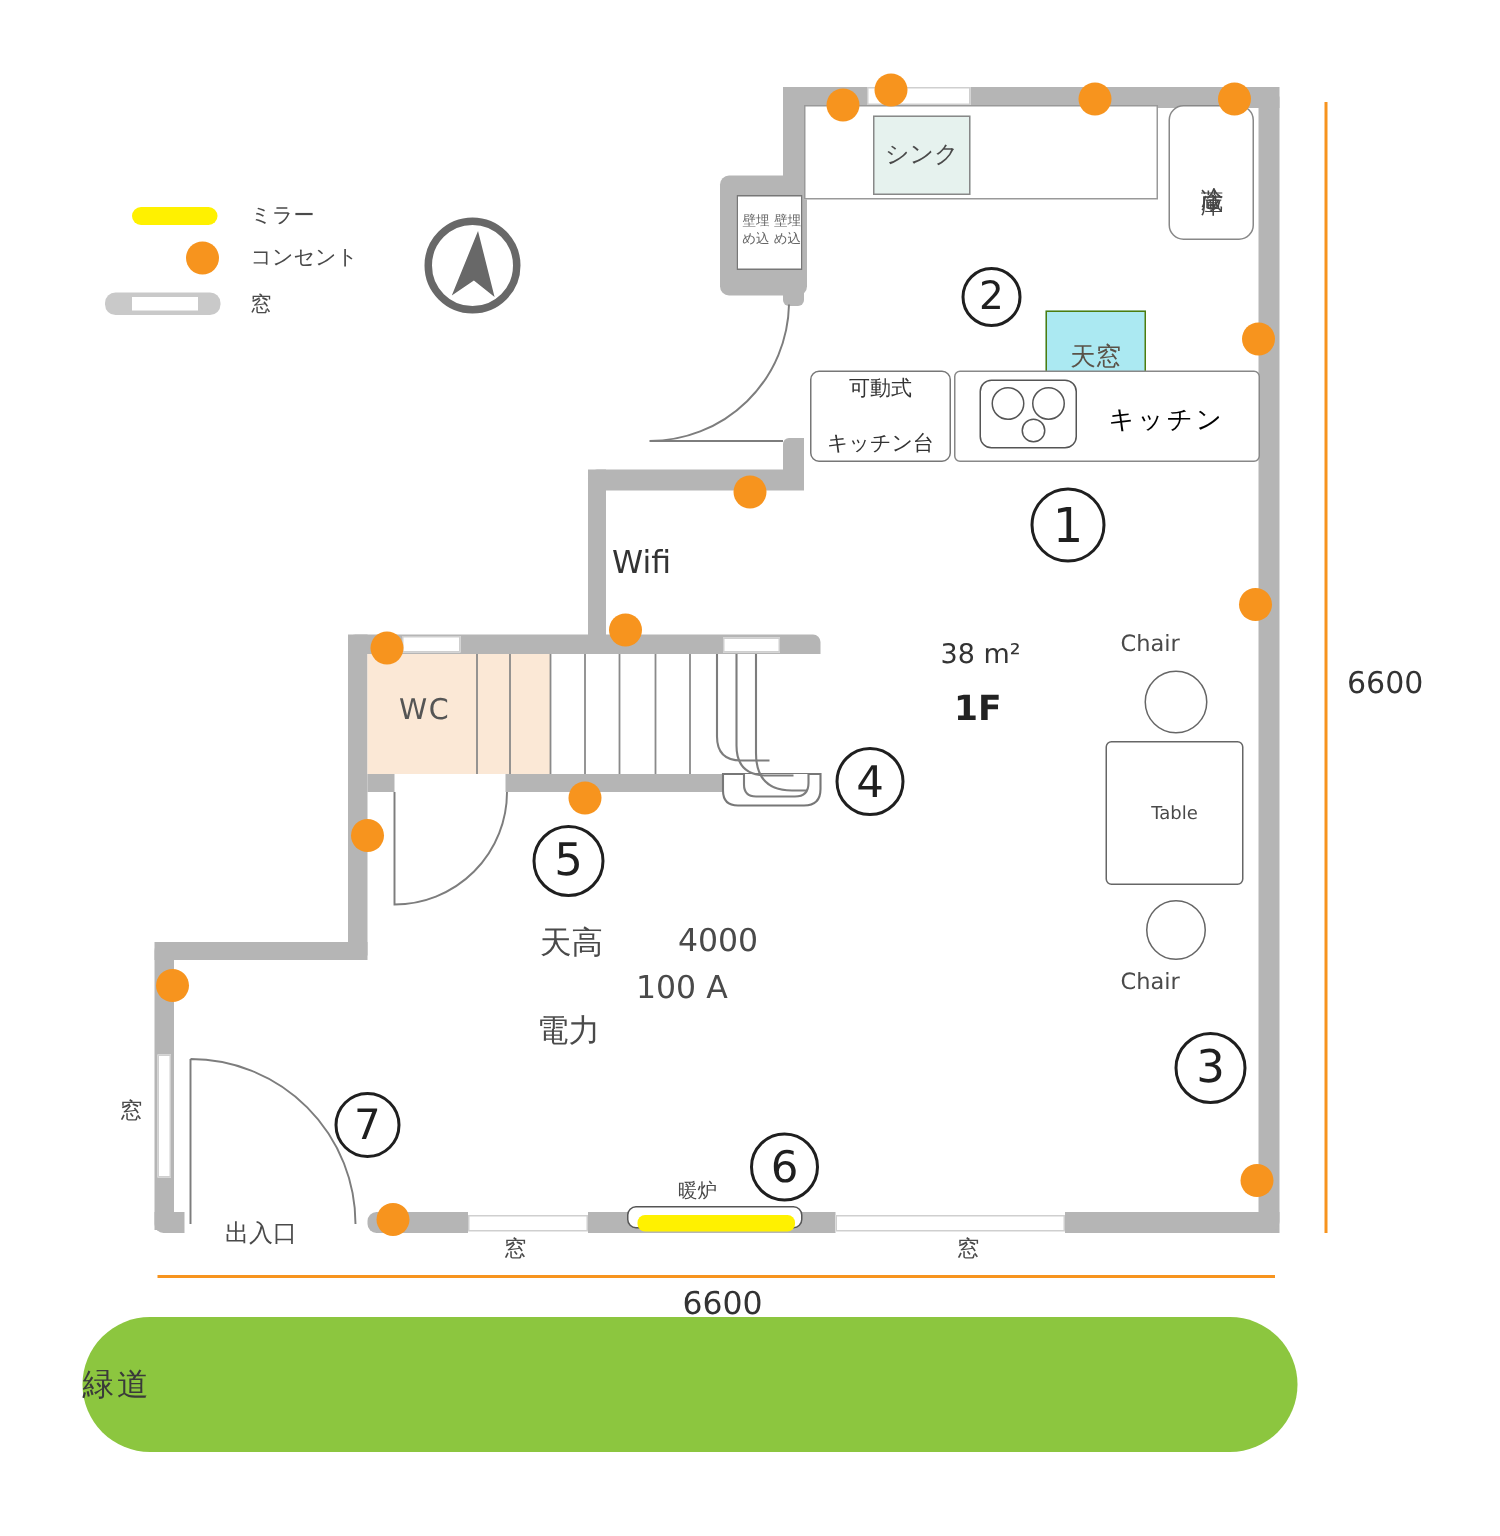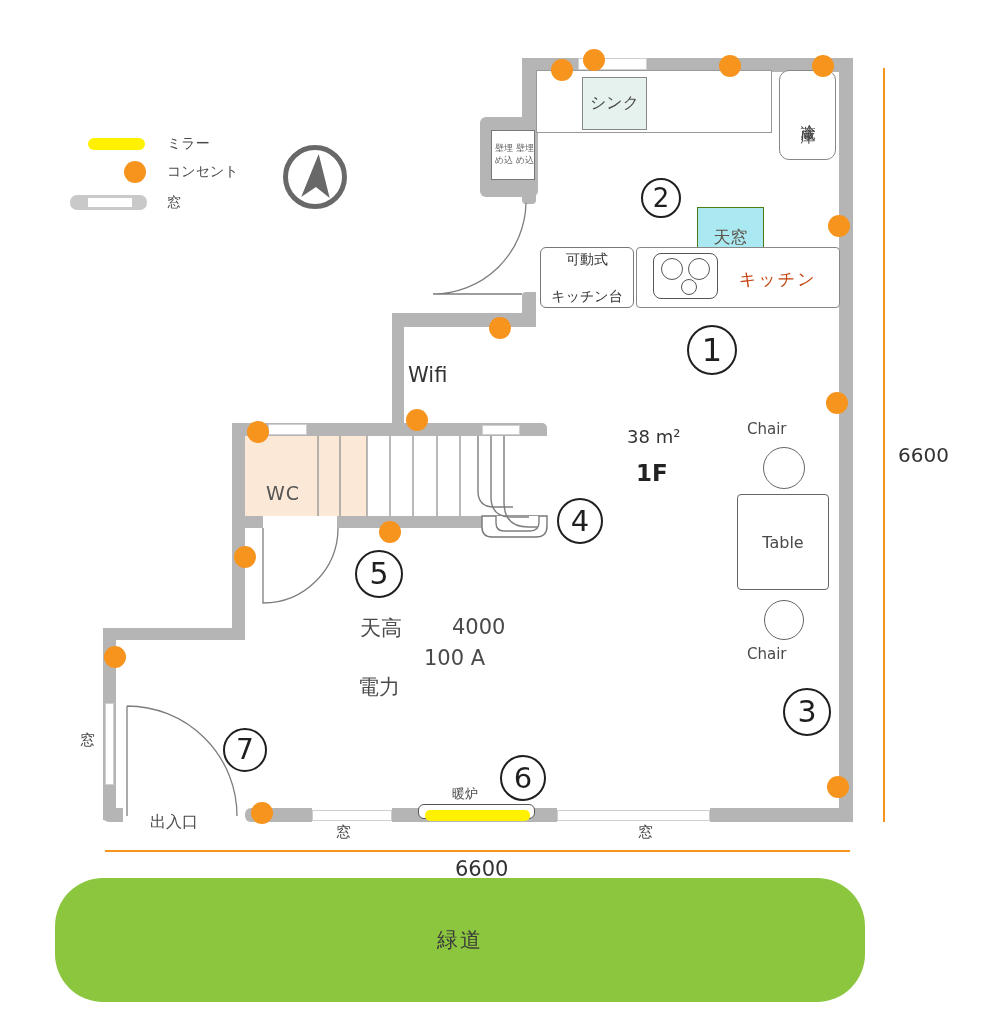--- a/index.html
+++ b/index.html
@@ -79,29 +79,29 @@
   </div>
   <div class="box" style="left:540px;top:247px;width:94px;height:61px;border-color:#777;border-radius:6px;font-size:14px;color:#333;flex-direction:column;line-height:1.45;gap:16px;">
     <span>可動式</span>
     <span>キッチン台</span>
   </div>
   <div class="box" style="left:636px;top:247px;width:204px;height:61px;border-radius:4px;">
     <div class="box" style="left:16px;top:5px;width:65px;height:46px;border-color:#555;border-radius:8px;"></div>
     <div class="abs" style="left:24px;top:10px;width:22px;height:22px;border:1.5px solid #555;border-radius:50%;box-sizing:border-box;"></div>
     <div class="abs" style="left:51px;top:10px;width:22px;height:22px;border:1.5px solid #555;border-radius:50%;box-sizing:border-box;"></div>
     <div class="abs" style="left:44px;top:31px;width:16px;height:16px;border:1.5px solid #555;border-radius:50%;box-sizing:border-box;"></div>
-    <span class="abs" style="left:102px;top:20px;font-size:17px;color:#c2410c;letter-spacing:2px;">キッチン</span>
+    <span class="abs" style="left:102px;top:20px;font-size:17px;color:#000000;letter-spacing:2px;">キッチン</span>
   </div>
 
   <div class="abs" style="left:245px;top:436px;width:122px;height:80px;background:var(--peach);"></div>
-  <div class="lbl" style="left:266px;top:462px;font-size:19px;color:#555;letter-spacing:1px;margin-top:20px;">WC</div>
+  <div class="lbl" style="left:266px;top:462px;font-size:19px;color:#555;letter-spacing:1px;">WC</div>
 
   <div class="lbl" style="left:747px;top:420px;font-size:15px;">Chair</div>
   <div class="abs" style="left:763px;top:447px;width:42px;height:42px;border:1.5px solid #666;border-radius:50%;box-sizing:border-box;"></div>
-  <div class="box" style="left:737px;top:494px;width:92px;height:96px;border-color:#666;border-radius:4px;font-size:16px;color:#4a4a4a;">
+  <div class="box" style="left:737px;top:494px;width:92px;height:96px;border-color:#666;border-radius:4px;font-size:12px;color:#4a4a4a;">
     <span>Table</span>
   </div>
   <div class="abs" style="left:764px;top:600px;width:40px;height:40px;border:1.5px solid #666;border-radius:50%;box-sizing:border-box;"></div>
   <div class="lbl" style="left:747px;top:645px;font-size:15px;">Chair</div>
 
   <div class="abs" style="left:418px;top:804px;width:117px;height:15px;border:1.2px solid #555;border-radius:6px;background:#fff;box-sizing:border-box;"></div>
   <div class="abs" style="left:425px;top:810px;width:105px;height:11px;border-radius:5px;background:var(--yellow);"></div>
   <div class="lbl" style="left:452px;top:785px;font-size:13px;">暖炉</div>
 
   <svg class="overlay" width="1000" height="1024" viewBox="0 0 1000 1024">
@@ -175,17 +175,17 @@
   <div class="lbl" style="left:80px;top:731px;font-size:15px;">窓</div>
   <div class="lbl" style="left:150px;top:812px;font-size:16px;">出入口</div>
   <div class="lbl" style="left:336px;top:823px;font-size:15px;">窓</div>
   <div class="lbl" style="left:638px;top:823px;font-size:15px;">窓</div>
 
   <div class="dim" style="left:883px;top:68px;width:2px;height:754px;"></div>
   <div class="lbl" style="left:898px;top:443px;font-size:20px;color:#333;">6600</div>
   <div class="dim" style="left:105px;top:850px;width:745px;height:2px;"></div>
   <div class="lbl" style="left:455px;top:857px;font-size:21px;color:#333;">6600</div>
 
-  <div class="abs" style="left:55px;top:878px;width:810px;height:124px;border-radius:48px;background:var(--green);display:flex;align-items:center;justify-content:center;">
+  <div class="abs" style="left:55px;top:878px;width:810px;height:90px;border-radius:48px;background:var(--green);display:flex;align-items:center;">
     <span style="font-size:21px;color:#3a3a3a;letter-spacing:2px;">緑道</span>
   </div>
 
 </div>
 
 </body></html>

